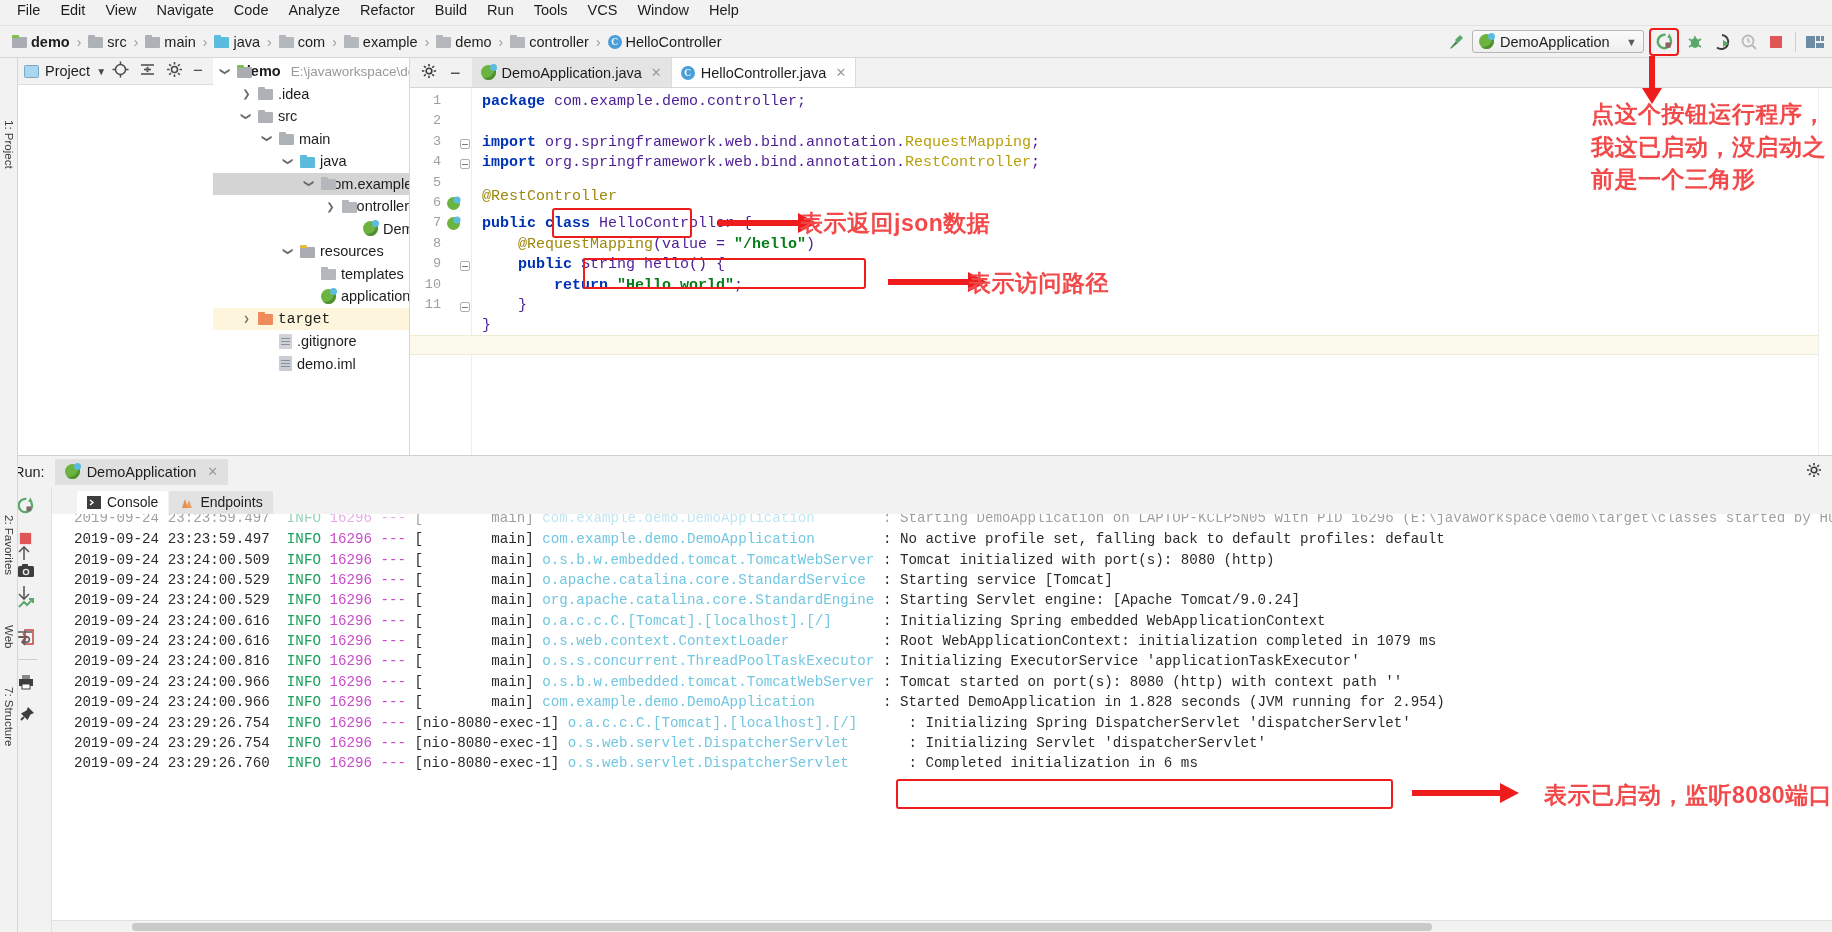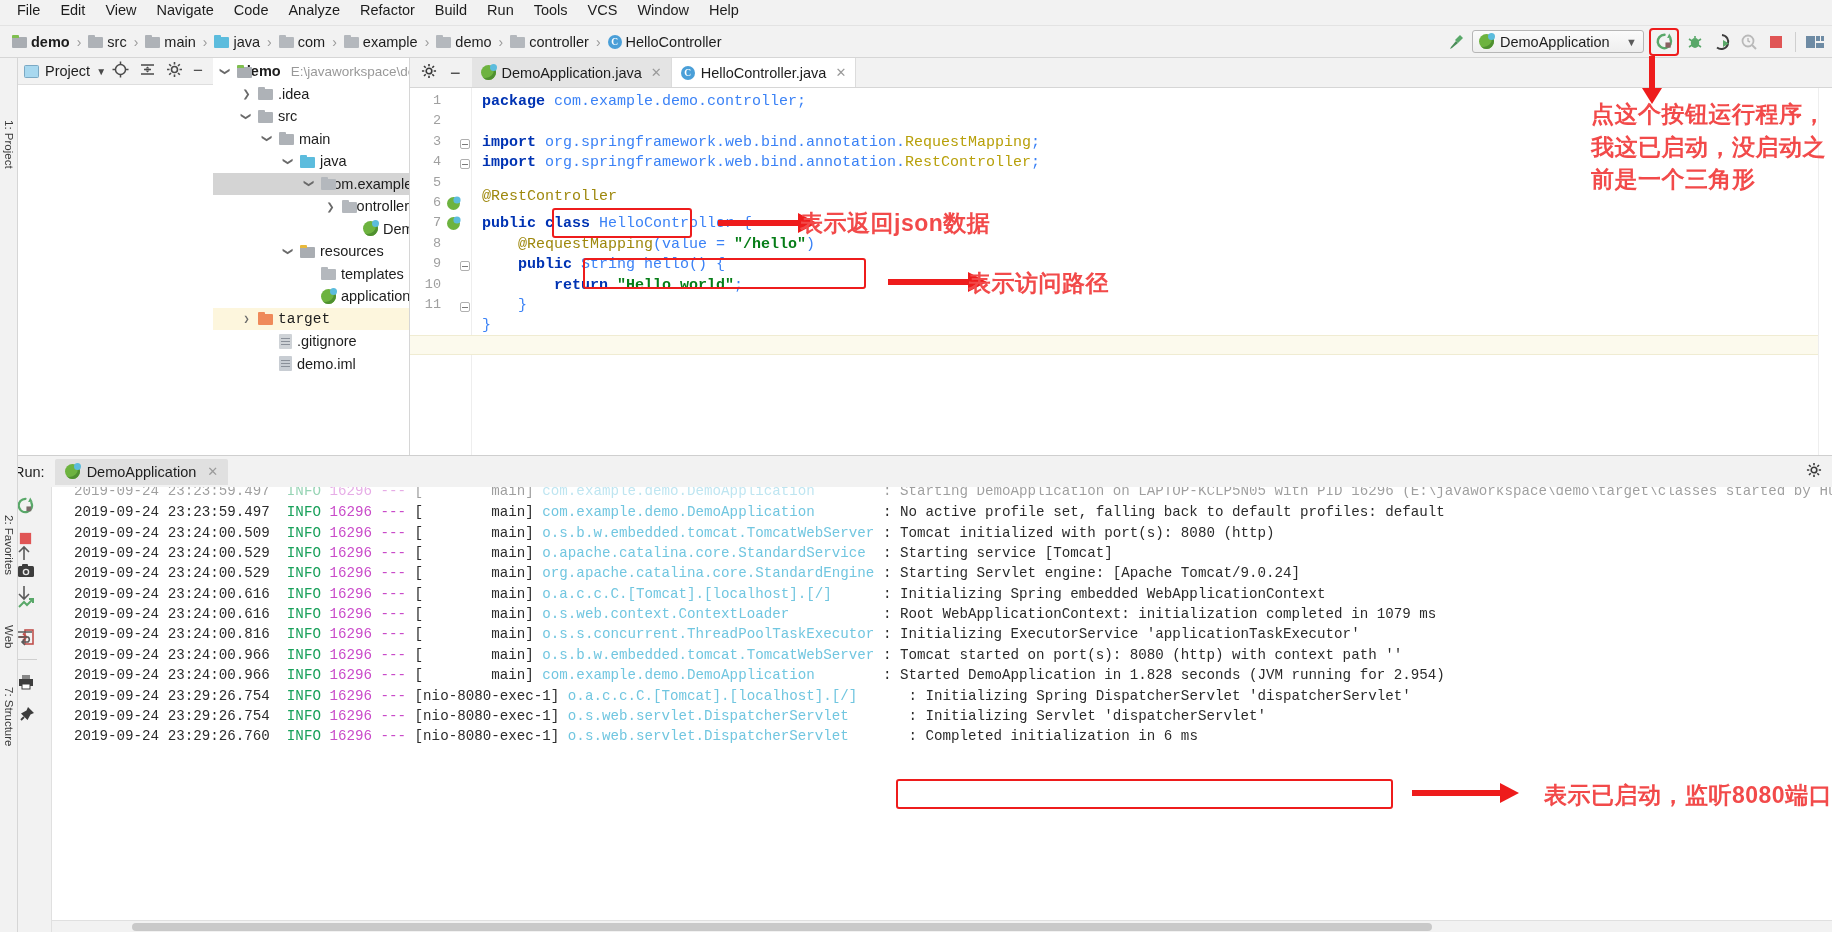--- a/index.html
+++ b/index.html
@@ -166,21 +166,21 @@
     position:absolute; right:30px; font-size:13.5px; color:#a0a0a0;
     font-family:"Liberation Mono", monospace;
   }
   .gutter-mark { position:absolute; left:36px; }
   .code-lines { flex:1; position:relative; font-family:"Liberation Mono", monospace; font-size:15px; }
   .cline { position:absolute; left:10px; white-space:pre; }
   .kw { color:#0033b3; font-weight:bold; }
   .ann { color:#9e880d; }
   .str { color:#067d17; font-weight:bold; }
   .typ { color:#b8a00a; }
-  .plain { color:#3b82f6; }
+  .plain { color:#4c1d95; }
   .fold {
     position:absolute; width:10px; height:10px;
     border:1px solid #b0b0b0; border-radius:2px; background:#fff;
   }
   .fold::after{
     content:''; position:absolute; left:1px; top:4px; width:6px; height:1px; background:#7a7a7a;
   }
   .caret-line {
     position:absolute; left:0; right:0; height:20px; background:#fcfaed;
     border-top:1px solid #f0ecd2; border-bottom:1px solid #f0ecd2;
@@ -626,20 +626,36 @@
         </div>
         <div class="cs-icon">
           <svg width="18" height="18" viewBox="0 0 18 18">
               <path d="M11 1 L17 7 L13.5 8.5 L10.5 14 L4 7.5 L9.5 4.5 Z" fill="#3d3d3d"></path>
               <path d="M4 14 L7 11" stroke="#3d3d3d" stroke-width="1.8"></path>
             </svg>
         </div>
       </div>
 
       <div class="console-body">
+        <div class="subtabs">
+          <div class="subtab">
+            <svg width="14" height="13" viewBox="0 0 14 13">
+                <rect x="0" y="0" width="14" height="13" fill="#3d3d3d"></rect>
+                <path d="M3 4 L6 6.5 L3 9" stroke="#fff" stroke-width="1.4" fill="none"></path>
+              </svg>
+            <span>Console</span>
+          </div>
+          <div class="subtab inactive">
+            <svg width="15" height="13" viewBox="0 0 15 13">
+                <path d="M3 12 L6 3 L9 12 Z" fill="#e8914a"></path>
+                <path d="M7 12 L10 4 L13 12 Z" fill="#e8914a" opacity="0.8"></path>
+              </svg>
+            <span>Endpoints</span>
+          </div>
+        </div>
 
         <div class="console-log" id="console-log">
             <div class="logline" style="top: -4px; opacity: 0.45;"><span class="l-date">2019-09-24 23:23:59.497</span>  <span class="l-info">INFO</span> <span class="l-pid">16296</span> <span class="l-dash">---</span> <span class="l-thread">[        main]</span> <span class="l-class">com.example.demo.DemoApplication        </span><span class="l-msg">: Starting DemoApplication on LAPTOP-KCLP5N05 with PID 16296 (E:\javaworkspace\demo\target\classes started by Hugo in</span></div>
             <div class="logline" style="top: 17.35px;"><span class="l-date">2019-09-24 23:23:59.497</span>  <span class="l-info">INFO</span> <span class="l-pid">16296</span> <span class="l-dash">---</span> <span class="l-thread">[        main]</span> <span class="l-class">com.example.demo.DemoApplication        </span><span class="l-msg">: No active profile set, falling back to default profiles: default</span></div>
             <div class="logline" style="top: 37.7px;"><span class="l-date">2019-09-24 23:24:00.509</span>  <span class="l-info">INFO</span> <span class="l-pid">16296</span> <span class="l-dash">---</span> <span class="l-thread">[        main]</span> <span class="l-class">o.s.b.w.embedded.tomcat.TomcatWebServer </span><span class="l-msg">: Tomcat initialized with port(s): 8080 (http)</span></div>
             <div class="logline" style="top: 58.05px;"><span class="l-date">2019-09-24 23:24:00.529</span>  <span class="l-info">INFO</span> <span class="l-pid">16296</span> <span class="l-dash">---</span> <span class="l-thread">[        main]</span> <span class="l-class">o.apache.catalina.core.StandardService  </span><span class="l-msg">: Starting service [Tomcat]</span></div>
             <div class="logline" style="top: 78.4px;"><span class="l-date">2019-09-24 23:24:00.529</span>  <span class="l-info">INFO</span> <span class="l-pid">16296</span> <span class="l-dash">---</span> <span class="l-thread">[        main]</span> <span class="l-class">org.apache.catalina.core.StandardEngine </span><span class="l-msg">: Starting Servlet engine: [Apache Tomcat/9.0.24]</span></div>
             <div class="logline" style="top: 98.75px;"><span class="l-date">2019-09-24 23:24:00.616</span>  <span class="l-info">INFO</span> <span class="l-pid">16296</span> <span class="l-dash">---</span> <span class="l-thread">[        main]</span> <span class="l-class">o.a.c.c.C.[Tomcat].[localhost].[/]      </span><span class="l-msg">: Initializing Spring embedded WebApplicationContext</span></div>
             <div class="logline" style="top: 119.1px;"><span class="l-date">2019-09-24 23:24:00.616</span>  <span class="l-info">INFO</span> <span class="l-pid">16296</span> <span class="l-dash">---</span> <span class="l-thread">[        main]</span> <span class="l-class">o.s.web.context.ContextLoader           </span><span class="l-msg">: Root WebApplicationContext: initialization completed in 1079 ms</span></div>
             <div class="logline" style="top: 139.45px;"><span class="l-date">2019-09-24 23:24:00.816</span>  <span class="l-info">INFO</span> <span class="l-pid">16296</span> <span class="l-dash">---</span> <span class="l-thread">[        main]</span> <span class="l-class">o.s.s.concurrent.ThreadPoolTaskExecutor </span><span class="l-msg">: Initializing ExecutorService 'applicationTaskExecutor'</span></div>

